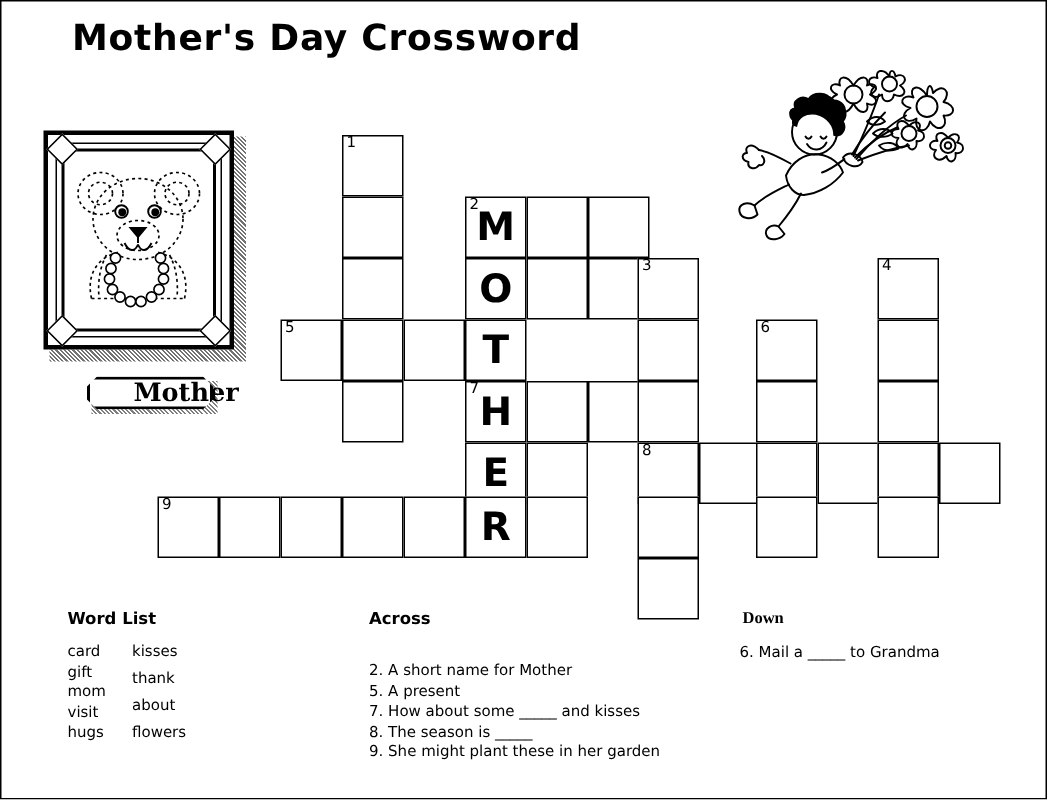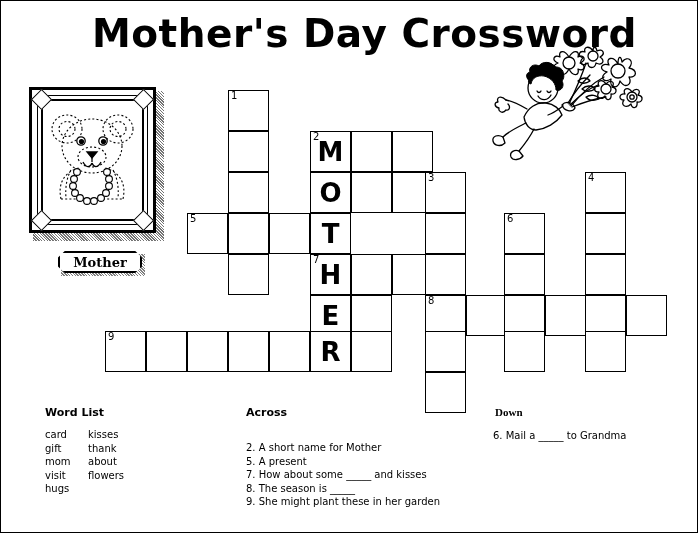--- a/index.html
+++ b/index.html
@@ -17,27 +17,26 @@
     background: #ffffff;
     border: 1px solid #000000;
     box-sizing: border-box;
     overflow: hidden;
   }
   
   #title {
     position: absolute;
     left: 47px;
     top: 10px;
-    font-size: 39px;
+    font-size: 24px;
     font-weight: bold;
     letter-spacing: 0.5px;
     color: #000000;
     font-family: "DejaVu Sans", sans-serif;
     white-space: nowrap;
-    margin-left: 44px;
   }
   
   #frame-wrap {
     position: absolute;
     left: 28px;
     top: 86px;
     width: 135px;
     height: 154px;
   }
   .frame-shadow {
@@ -109,23 +108,24 @@
     clip-path: polygon(0% 30%, 8% 0%, 92% 0%, 100% 30%, 100% 70%, 92% 100%, 8% 100%, 0% 70%);
   }
   #nameplate .plate-text {
     position: absolute;
     left: 0; top: 0;
     width: 84px; height: 22px;
     display: flex;
     align-items: center;
     justify-content: center;
     font-family: "DejaVu Serif", serif;
-    font-size: 13px;
+    font-size: 17px;
     font-weight: bold;
     color: #000;
+    padding-left: 24px;
   }
   
   #flyer {
     position: absolute;
     left: 489px;
     top: 44px;
     width: 155px;
     height: 116px;
   }
   
@@ -177,21 +177,21 @@
   .sec-body {
     position: absolute;
     font-size: 10px;
     color: #000;
     font-family: "DejaVu Sans", sans-serif;
     line-height: 13.5px;
     white-space: nowrap;
   }
   #wordlist-head { left: 44px;  top: 405px; }
   #wordlist-cols { left: 44px;  top: 427px; display: flex; gap: 0; }
-  #wordlist-cols .wl-col { display: flex; flex-direction: column; }
+  #wordlist-cols .wl-col { display: flex; flex-direction: column; justify-content: space-between; }
   #wordlist-cols .wl-col.col1 { width: 43px; }
   #wordlist-cols .wl-col .wl-item { line-height: 13.5px; }
   #across-head  { left: 245px; top: 405px; }
   #across-body  { left: 245px; top: 440px; }
   #down-head    { left: 494px; top: 405px; font-family: Liberation Serif, serif; }
   #down-body    { left: 492px; top: 428px; }
   .clue-line { line-height: 13.5px; }
 </style>
 </head>
 <body>

